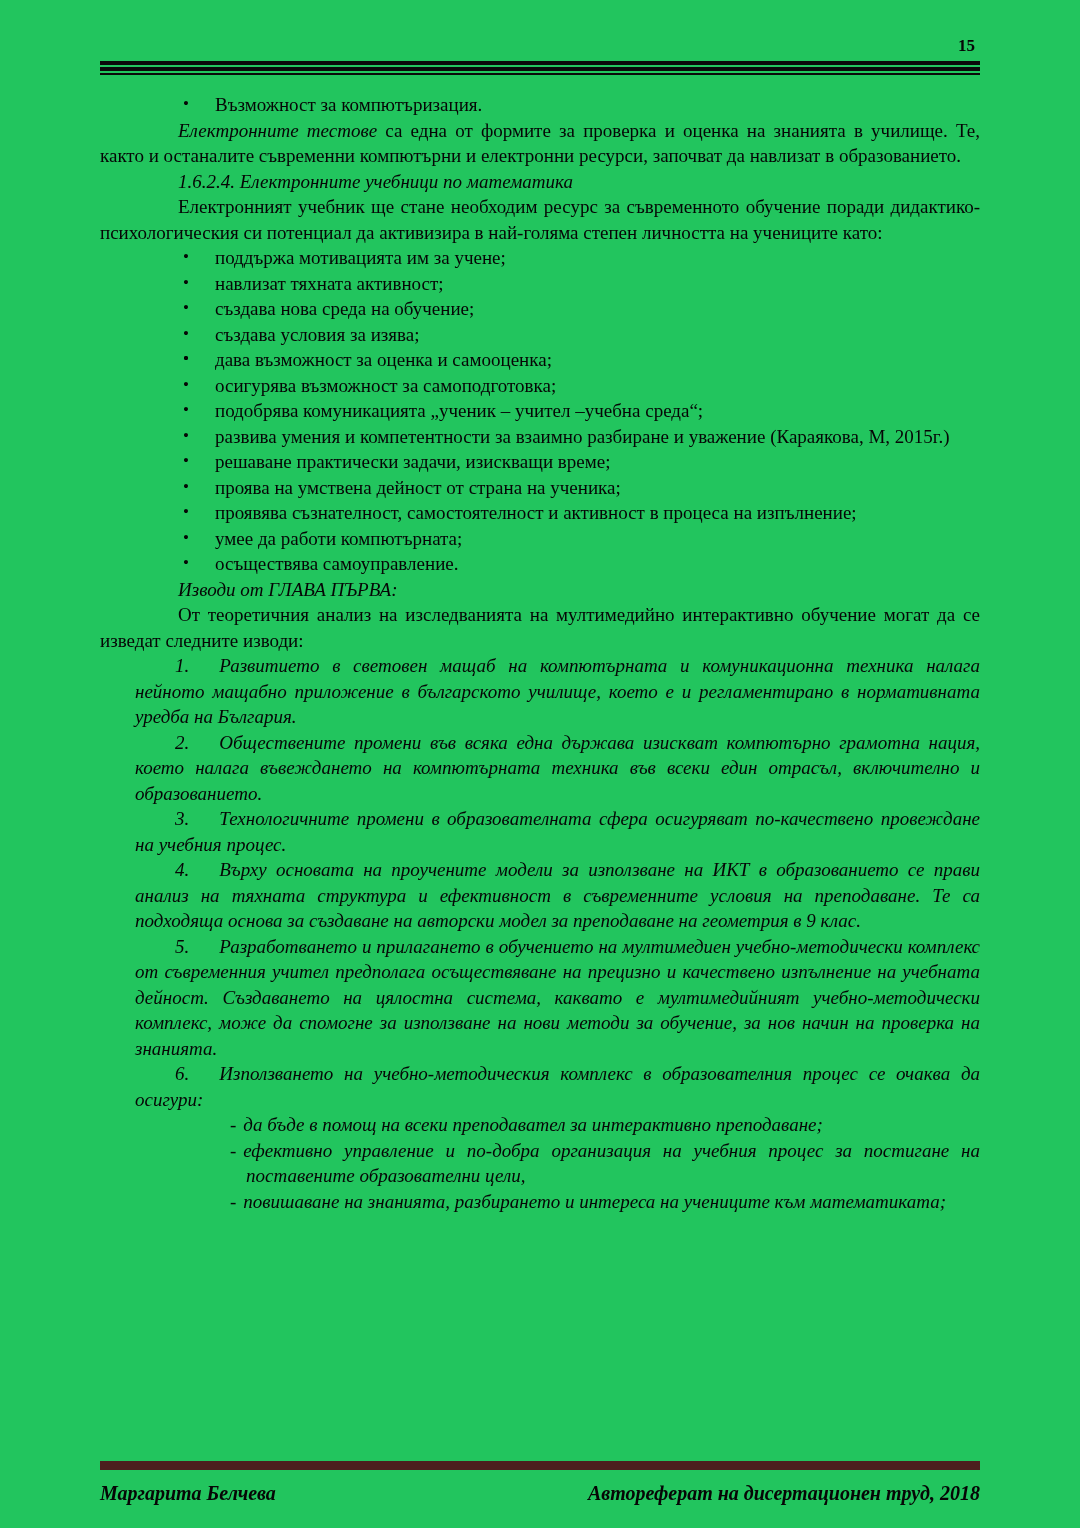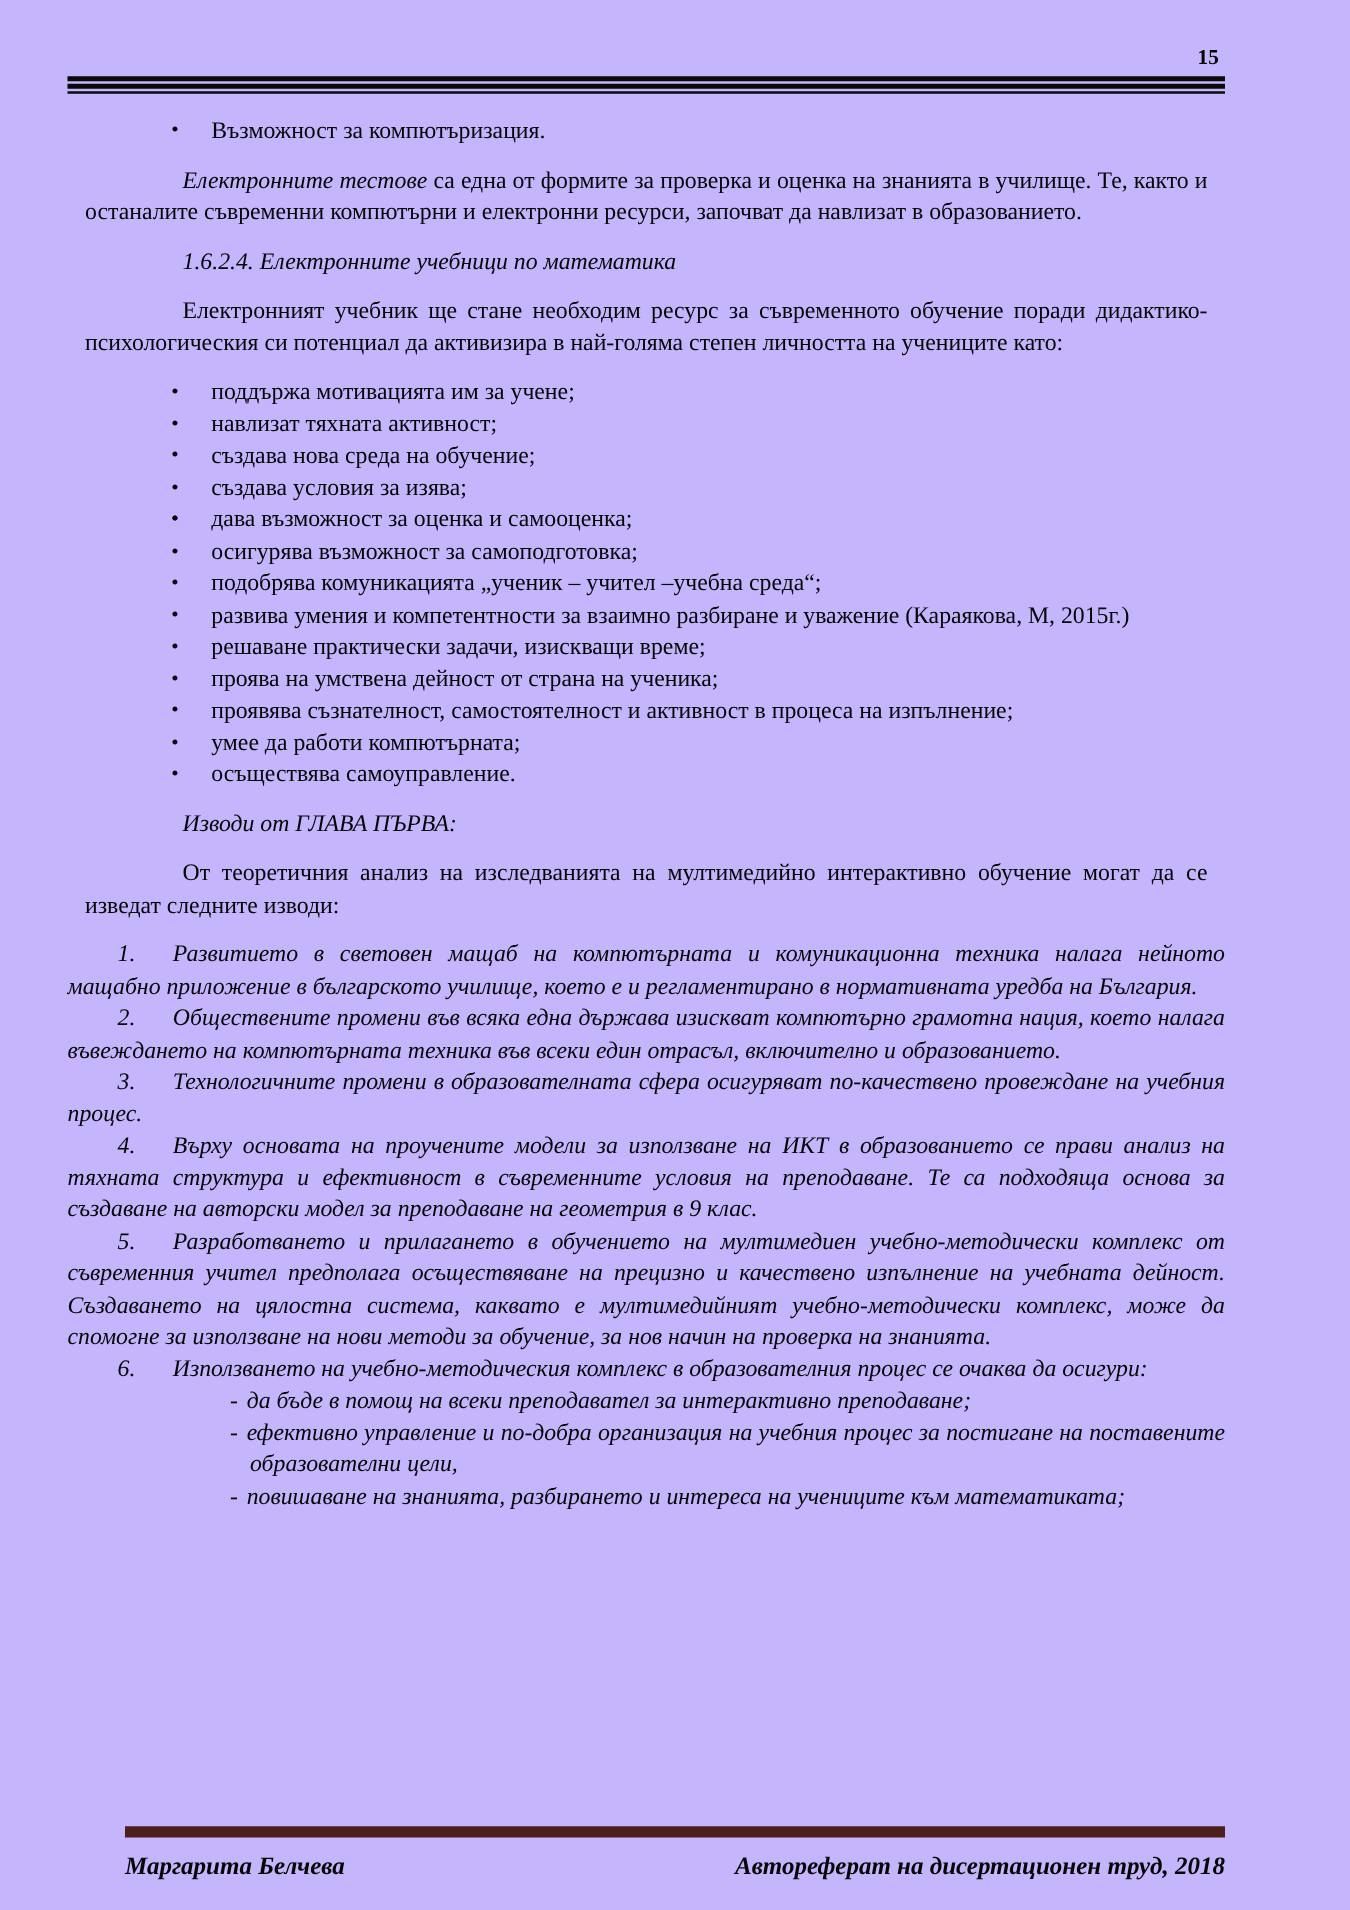--- a/index.html
+++ b/index.html
@@ -1,37 +1,37 @@
 <!DOCTYPE html>
 <html><head>
 <meta charset="utf-8">
 <style>
   html,body{margin:0;padding:0;background:#ffffff;}
   .page{
     width:1080px;height:1528px;box-sizing:border-box;
-    padding:36px 100px 0 54px;position:relative;overflow:hidden;
-    background:#c4b5fd;color:#060606;
+    padding:36px 100px 0 100px;position:relative;overflow:hidden;
+    background:#22c55e;color:#060606;
     font-family:"Liberation Serif","DejaVu Serif",serif;
   }
   
   .page-number{text-align:right;font-weight:bold;font-size:17px;line-height:20px;padding-right:5px;}
   .rule-group{margin-top:5px;}
   .rule{background:#0a0a0a;}
   .rule.r1{height:4px;}
   .rule.r2{height:4px;margin-top:2px;}
   .rule.r3{height:2px;margin-top:2px;}
   
   .content{margin-top:17px;font-size:19px;line-height:25.5px;text-align:justify;}
-  .content p{margin:14px;padding:0;}
+  .content p{margin:0;padding:0;}
   .indent{text-indent:78px;}
   .it{font-style:italic;}
   ul.bullets{list-style:none;margin:0;padding:0;}
   ul.bullets li{position:relative;padding-left:115px;text-align:justify;}
   ul.bullets li .bullet{position:absolute;left:83px;top:-1px;font-size:17px;}
-  .concl{text-indent:40px;font-style:italic;text-align:justify;}
+  .concl{margin-left:35px;text-indent:40px;font-style:italic;text-align:justify;}
   .concl .cnum{margin-right:30px;}
   .dash-item{margin-left:146px;text-indent:-16px;font-style:italic;text-align:justify;}
   .dash-item .dash-marker{margin-right:7px;}
   
   .page-footer{position:absolute;left:100px;right:100px;bottom:22px;}
   .footer-bar{height:9px;background:#4c1f1e;}
   .footer-row{display:flex;justify-content:space-between;align-items:flex-end;
     margin-top:10px;font-style:italic;font-weight:bold;font-size:20px;line-height:26px;}
 </style>
 </head>

